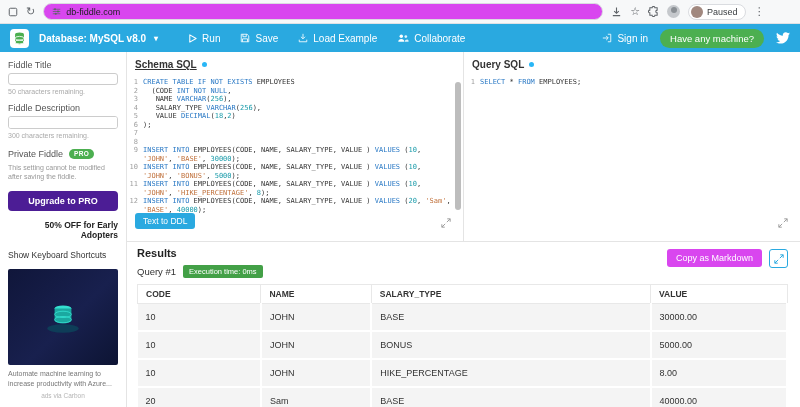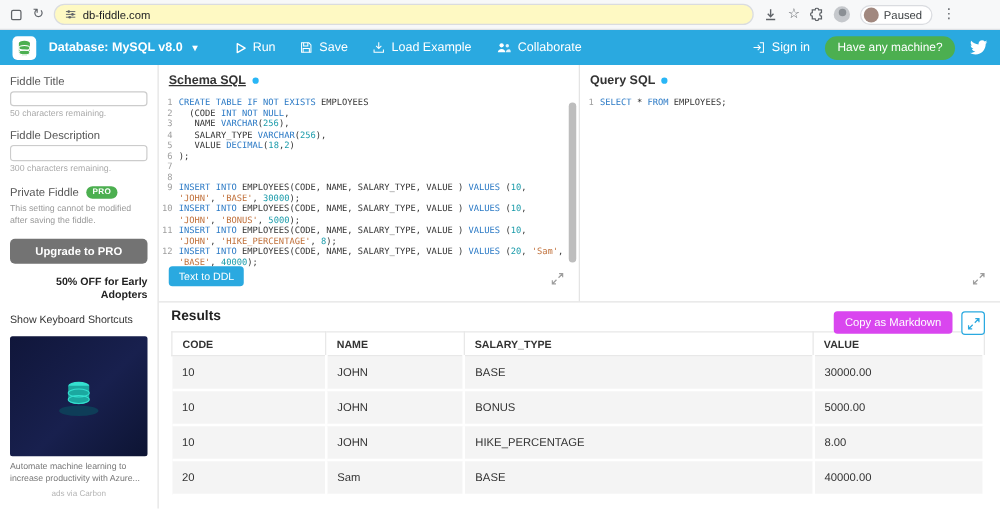--- a/index.html
+++ b/index.html
@@ -9,21 +9,21 @@
     font-family:"Liberation Sans", sans-serif; color:#333;
   }
 
   
   .browser-bar {
     height:24px; background:#f7f8f9; border-bottom:1px solid #dfe1e5;
     display:flex; align-items:center; padding:0 8px; gap:8px;
   }
   .b-icon { color:#5f6368; font-size:11px; line-height:1; display:flex; align-items:center; }
   .address-bar {
-    flex:1; height:17px; background:#fef9c3; border:1px solid #dadce0; border-radius:9px;
+    flex:1; height:17px; background:#d946ef; border:1px solid #dadce0; border-radius:9px;
     display:flex; align-items:center; gap:5px; padding:0 8px; max-width:560px;
   }
   .url { font-size:9px; color:#202124; }
   .avatar-circle { width:13px; height:13px; border-radius:50%; background:#c5c8cc; position:relative; }
   .avatar-circle:after { content:""; position:absolute; left:3.5px; top:2px; width:6px; height:6px; border-radius:50%; background:#8a8f94; }
   .paused-pill {
     display:flex; align-items:center; gap:4px; border:1px solid #dadce0; border-radius:9px;
     padding:1px 7px 1px 2px; background:#fff;
   }
   .mini-avatar { width:12px; height:12px; border-radius:50%; background:#a1887f; }
@@ -61,21 +61,21 @@
   .text-input { width:100%; height:17px; border:1px solid #ccc; border-radius:3px; font-size:9px; padding:0 4px; }
   .text-area { width:100%; height:35px; border:1px solid #ccc; border-radius:3px; resize:none; font-size:9px; padding:2px 4px; }
   .hint { font-size:7px; color:#aaa; margin:3px 0 8px; }
   .private-row { display:flex; gap:6px; margin-top:2px; }
   .pro-badge {
     background:#4caf50; color:#fff; font-size:6.5px; font-weight:bold;
     padding:1px 5px; border-radius:7px; letter-spacing:0.3px;
   }
   .note { font-size:7px; color:#999; margin:4px 0 10px; line-height:1.35; }
   .upgrade-btn {
-    width:100%; background:#737373; color:#fff; border:none; border-radius:4px;
+    width:100%; background:#4c1d95; color:#fff; border:none; border-radius:4px;
     font-size:9px; font-weight:bold; padding:5px 0; cursor:pointer;
   }
   .promo { font-size:8.5px; font-weight:bold; color:#222; text-align:right; margin:9px 0 10px; }
   .shortcuts { font-size:8.5px; color:#333; margin-bottom:9px; cursor:pointer; }
   .ad {
     height:96px; border-radius:2px; flex-shrink:0;
     background:linear-gradient(135deg,#10163a 0%,#18204e 55%,#0d1433 100%);
     display:flex; align-items:center; justify-content:center;
   }
   .ad-caption { font-size:7px; color:#777; margin-top:4px; line-height:1.4; }
@@ -353,20 +353,24 @@
         <span class="expand-corner">
           <svg width="10" height="10" viewBox="0 0 12 12">
               <path d="M7.5 1H11v3.5M11 1L7 5M4.5 11H1V7.5M1 11l4-4" stroke="#9e9e9e" stroke-width="1.2" fill="none"></path>
             </svg>
         </span>
       </section>
     </div>
 
     <div class="results">
       <div class="results-title">Results</div>
+      <div class="results-meta">
+        <span class="query-label">Query #1</span>
+        <span class="exec-badge">Execution time: 0ms</span>
+      </div>
       <button class="copy-btn">Copy as Markdown</button>
       <div class="results-expand">
         <svg width="10" height="10" viewBox="0 0 12 12">
             <path d="M7.5 1H11v3.5M11 1L7 5M4.5 11H1V7.5M1 11l4-4" stroke="#2aa9e0" stroke-width="1.2" fill="none"></path>
           </svg>
       </div>
       <table class="results-table">
         <thead>
             <tr>
               <th>CODE</th>

